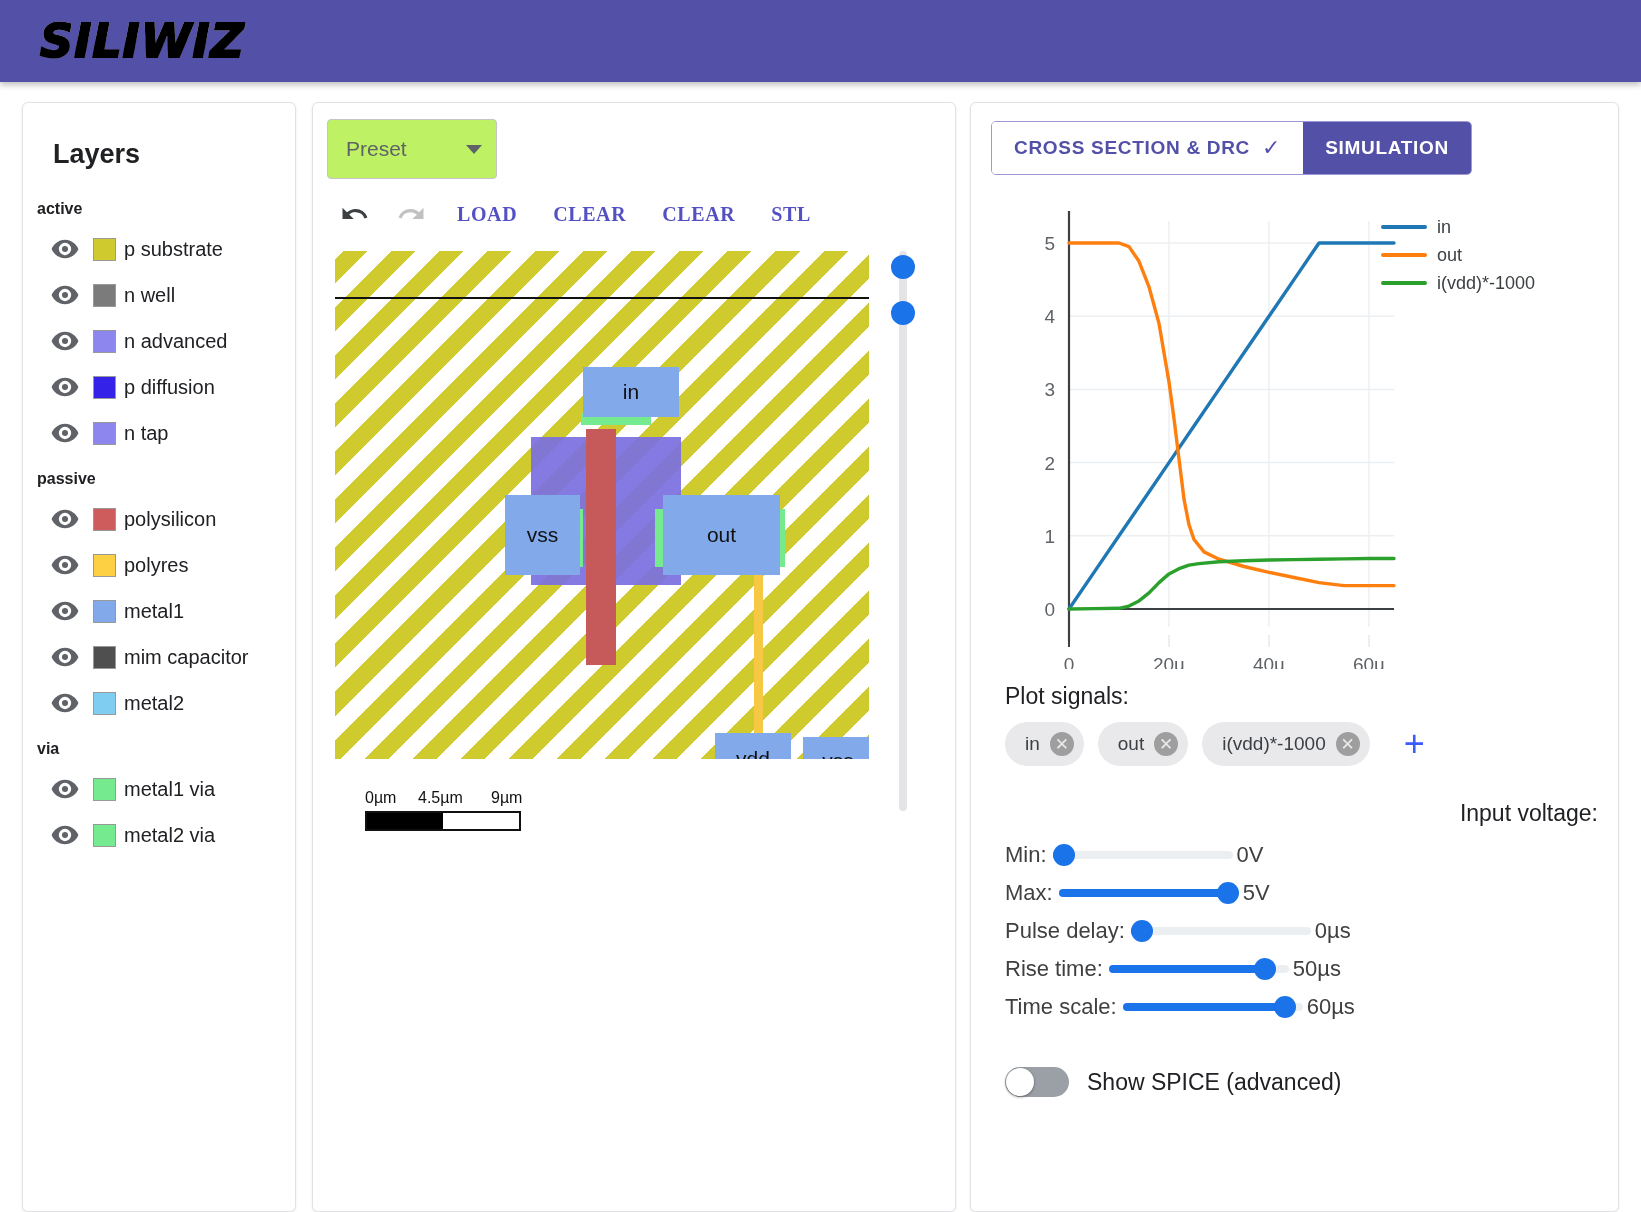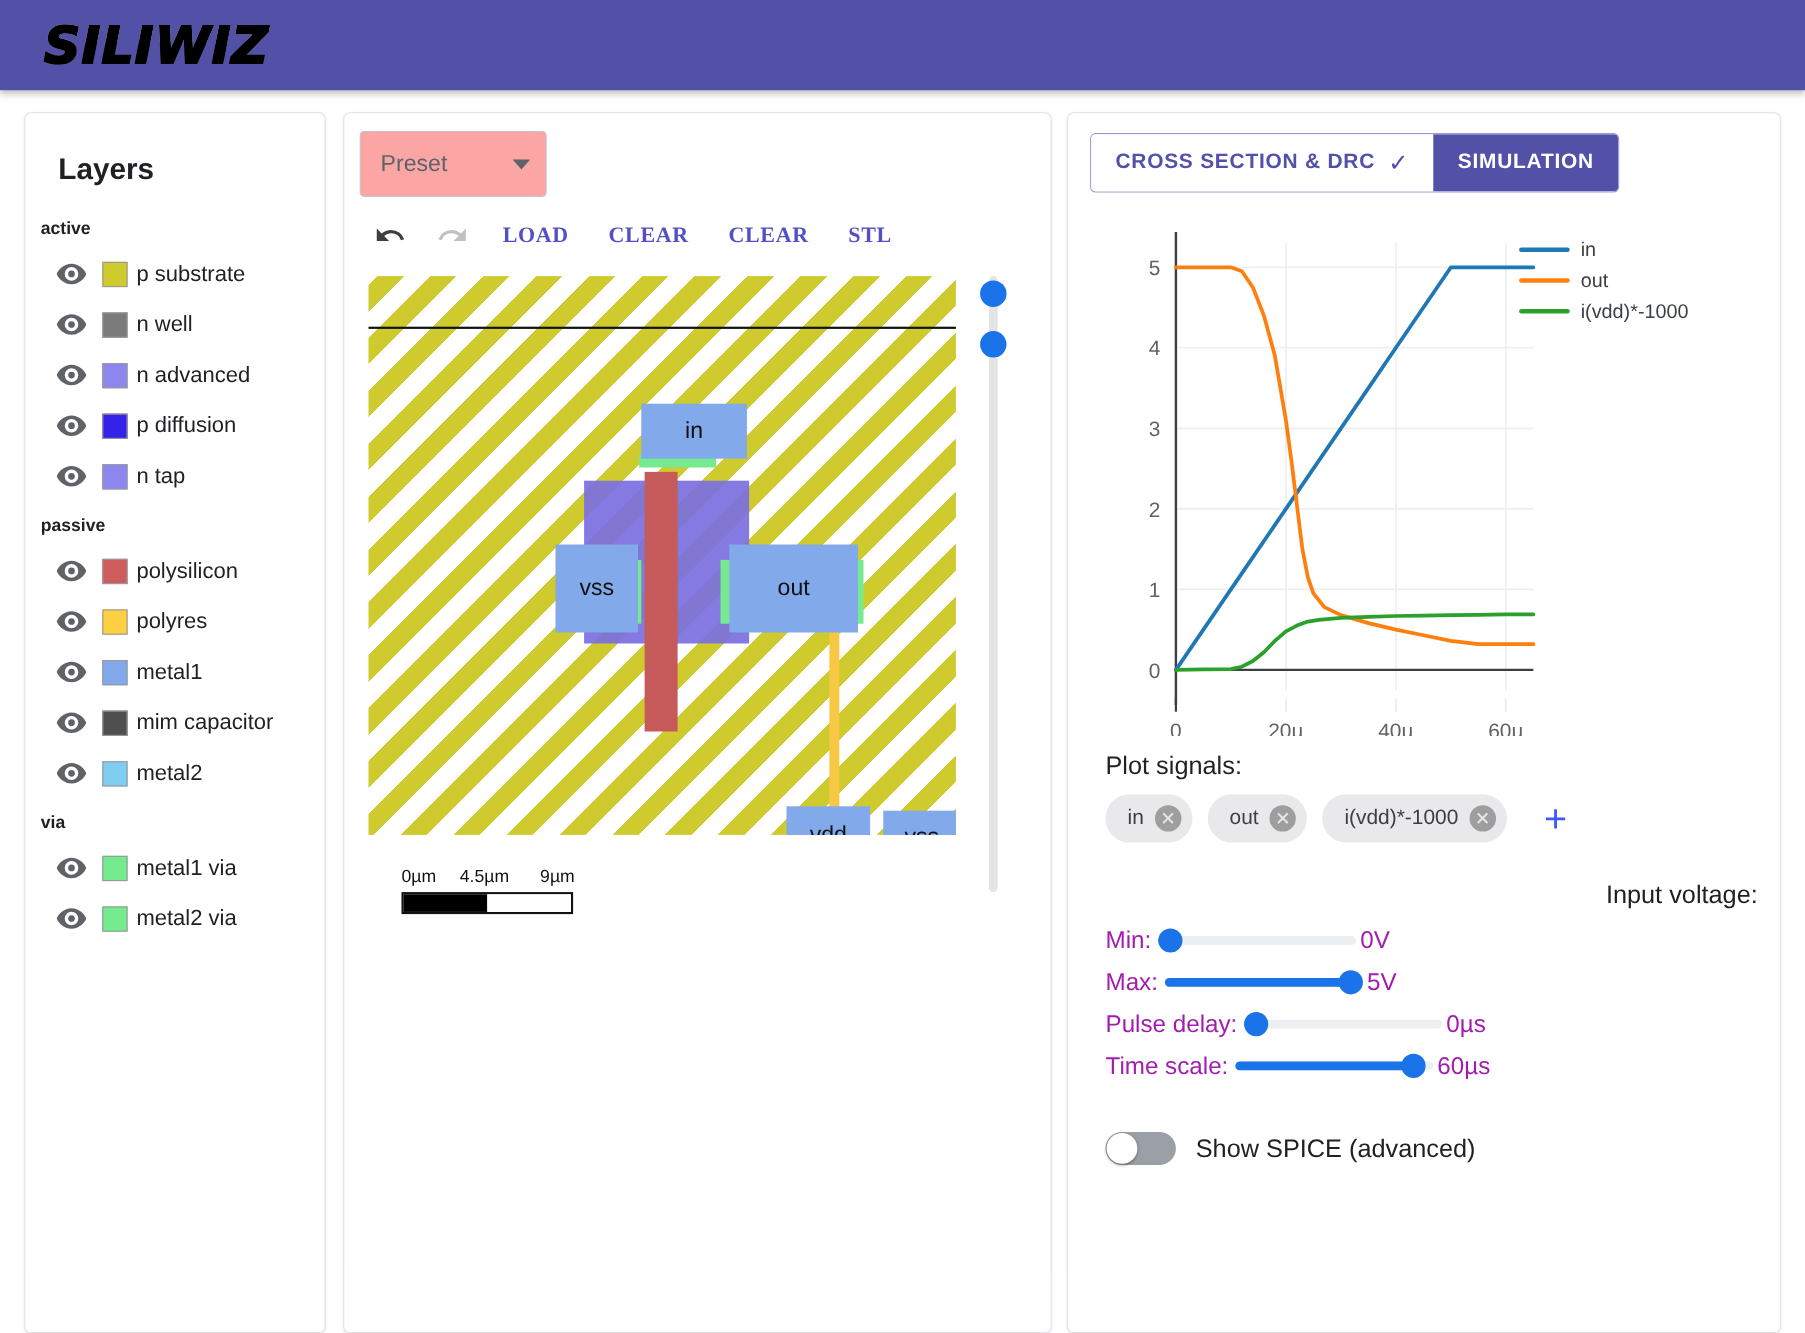--- a/index.html
+++ b/index.html
@@ -109,21 +109,21 @@
   }
   .preset-select {
     width: 170px; height: 60px;
     border: 1px solid #c4c4c8;
     border-radius: 4px;
     display: flex; align-items: center;
     justify-content: space-between;
     padding: 0 14px 0 18px;
     font-size: 21px;
     color: #5f6368;
-    background: #fca5a5;
+    background: #bef264;
     cursor: pointer;
   }
   .caret {
     width: 0; height: 0;
     border-left: 8px solid transparent;
     border-right: 8px solid transparent;
     border-top: 9px solid #5f6368;
   }
   .toolbar-row {
     display: flex; align-items: center;
@@ -304,21 +304,21 @@
     background: none; border: none;
     font-family: "Liberation Sans", sans-serif;
   }
 
   
   .params { margin: 34px 0 0 14px; text-align: right; }
   .params-title { font-size: 23px; margin-bottom: 10px; }
   .param-row {
     display: flex; align-items: center;
     height: 36px; margin-bottom: 2px;
-    font-size: 22px; color: #a21caf;
+    font-size: 22px; color: #404040;
   }
   .param-label { white-space: nowrap; }
   .slider {
     position: relative;
     height: 22px;
     margin: 0 0 0 6px;
     display: flex; align-items: center;
   }
   .slider-track {
     height: 8px; border-radius: 4px;
@@ -652,20 +652,29 @@
           <div class="param-row">
             <span class="param-label">Pulse delay:</span>
             <span class="slider" style="width:180px">
               <span class="slider-track"></span>
               <span class="slider-fill" style="width:11px"></span>
               <span class="slider-thumb" style="left:0px"></span>
             </span>
             <span class="param-value">0µs</span>
           </div>
           <div class="param-row">
+            <span class="param-label">Rise time:</span>
+            <span class="slider" style="width:180px">
+              <span class="slider-track"></span>
+              <span class="slider-fill" style="width:156.36px"></span>
+              <span class="slider-thumb" style="left:145.36px"></span>
+            </span>
+            <span class="param-value">50µs</span>
+          </div>
+          <div class="param-row">
             <span class="param-label">Time scale:</span>
             <span class="slider" style="width:180px">
               <span class="slider-track"></span>
               <span class="slider-fill" style="width:162.68px"></span>
               <span class="slider-thumb" style="left:151.68px"></span>
             </span>
             <span class="param-value">60µs</span>
           </div>
         </div>
     </div>

